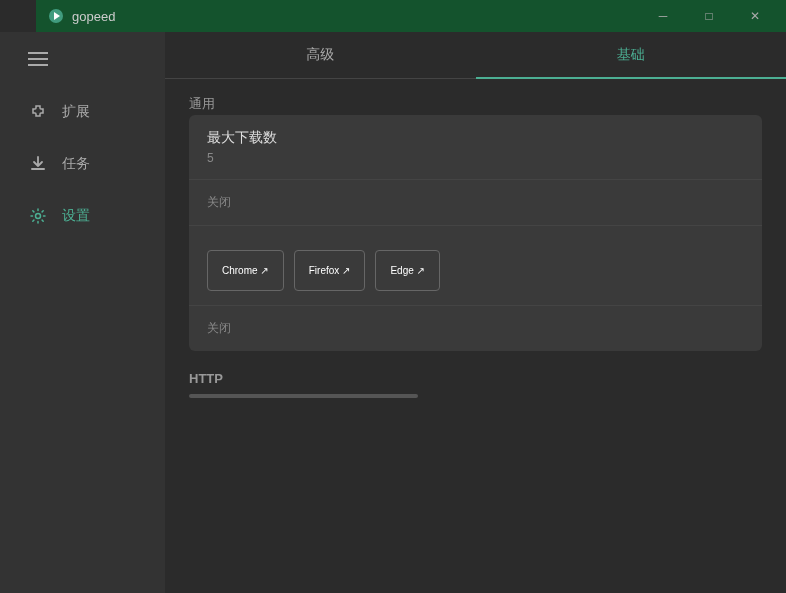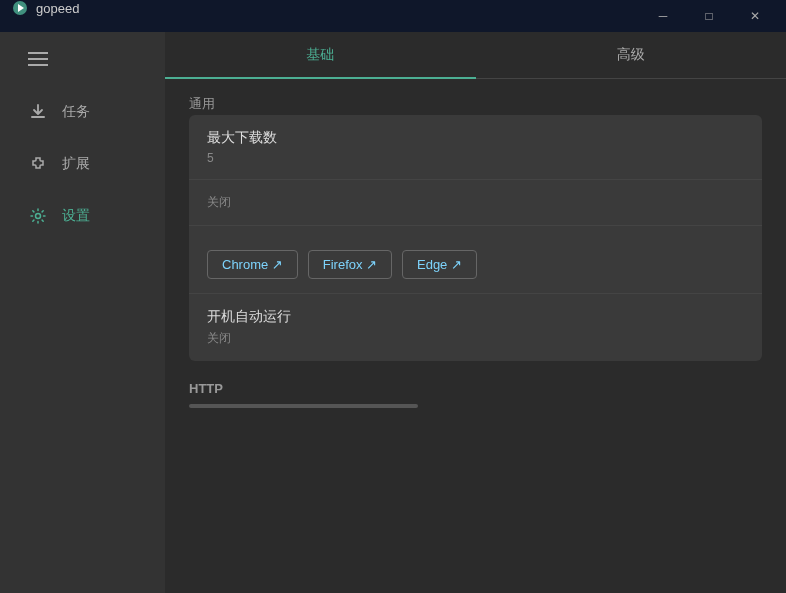--- a/index.html
+++ b/index.html
@@ -11,26 +11,27 @@
       font-family: 'Microsoft YaHei', '微软雅黑', sans-serif;
       color: #d4d4d4;
       overflow: hidden;
       display: flex;
       flex-direction: column;
     }
 
     
     .titlebar {
       display: flex;
-      align-items: flex-start;
+      align-items: center;
       justify-content: space-between;
-      background: #0f172a;
+      background: #14532d;
       height: 32px;
       padding: 0 8px 0 12px;
       flex-shrink: 0;
+      margin-left: 36px;
     }
     .titlebar-left {
       display: flex;
       align-items: center;
       gap: 8px;
     }
     .titlebar-logo {
       width: 16px;
       height: 16px;
     }
@@ -190,24 +191,24 @@
 
     
     .browser-buttons {
       display: flex;
       gap: 10px;
       margin-top: 10px;
     }
     .browser-btn {
       background: transparent;
       border: 1px solid #666;
-      color: #7dd3fc;
-      padding: 6px 14px;
+      color: #ffffff;
+      padding: 14px 14px;
       border-radius: 4px;
-      font-size: 13px;
+      font-size: 10px;
       cursor: pointer;
       display: flex;
       align-items: center;
       gap: 6px;
       font-family: 'Microsoft YaHei', sans-serif;
     }
 
     
     .http-title {
       font-size: 13px;
@@ -252,55 +253,55 @@
       <div class="hamburger">
         <span></span>
           <span></span>
           <span></span>
       </div>
     </div>
 
     <div class="sidebar-item">
       <div class="sidebar-icon">
         <svg width="18" height="18" viewBox="0 0 18 18" fill="none">
+          <path d="M7 3h4v2c0 .6.4 1 1 1h2v4h-2c-.6 0-1 .4-1 1v2H7v-2c0-.6-.4-1-1-1H4V6h2c.6 0 1-.4 1-1V3z" stroke="#aaa" stroke-width="1.5" fill="none"></path>
+        </svg>
+      </div>
+      <span>扩展</span>
+    </div>
+
+    <div class="sidebar-item">
+      <div class="sidebar-icon">
+        <svg width="18" height="18" viewBox="0 0 18 18" fill="none">
           <rect x="2" y="13" width="14" height="2" rx="1" fill="#aaa"></rect>
           <path d="M9 2 L9 11 M5 7 L9 11 L13 7" stroke="#aaa" stroke-width="1.8" stroke-linecap="round" stroke-linejoin="round" fill="none"></path>
         </svg>
       </div>
       <span>任务</span>
-    </div>
-
-    <div class="sidebar-item">
-      <div class="sidebar-icon">
-        <svg width="18" height="18" viewBox="0 0 18 18" fill="none">
-          <path d="M7 3h4v2c0 .6.4 1 1 1h2v4h-2c-.6 0-1 .4-1 1v2H7v-2c0-.6-.4-1-1-1H4V6h2c.6 0 1-.4 1-1V3z" stroke="#aaa" stroke-width="1.5" fill="none"></path>
-        </svg>
-      </div>
-      <span>扩展</span>
     </div>
 
     <div class="sidebar-item active">
       <div class="sidebar-icon">
         <svg width="18" height="18" viewBox="0 0 18 18" fill="none">
           <circle cx="9" cy="9" r="2.5" stroke="#4caf93" stroke-width="1.5"></circle>
           <path d="M9 2v1.5M9 14.5V16M2 9h1.5M14.5 9H16M3.8 3.8l1.1 1.1M13.1 13.1l1.1 1.1M14.2 3.8l-1.1 1.1M4.9 13.1l-1.1 1.1" stroke="#4caf93" stroke-width="1.5" stroke-linecap="round"></path>
         </svg>
       </div>
       <span style="color:#4caf93">设置</span>
     </div>
   </div>
 
   <div class="main">
 
     <div class="tabs">
+      <div class="tab">
+        <span>高级</span>
+      </div>
       <div class="tab active">
         <span>基础</span>
-      </div>
-      <div class="tab">
-        <span>高级</span>
       </div>
     </div>
 
     <div class="content">
 
       <div class="section-title">通用</div>
 
       <div class="card">
 
 
@@ -321,21 +322,20 @@
             <button class="browser-btn">
               <span>Firefox ↗</span>
             </button>
             <button class="browser-btn">
               <span>Edge ↗</span>
             </button>
           </div>
         </div>
 
         <div class="card-row">
-          <div class="row-label">开机自动运行</div>
           <div class="row-value">关闭</div>
         </div>
 
       </div>
 
       <div class="http-title">HTTP</div>
       <div class="bottom-scrollbar"></div>
 
     </div>
   </div>

